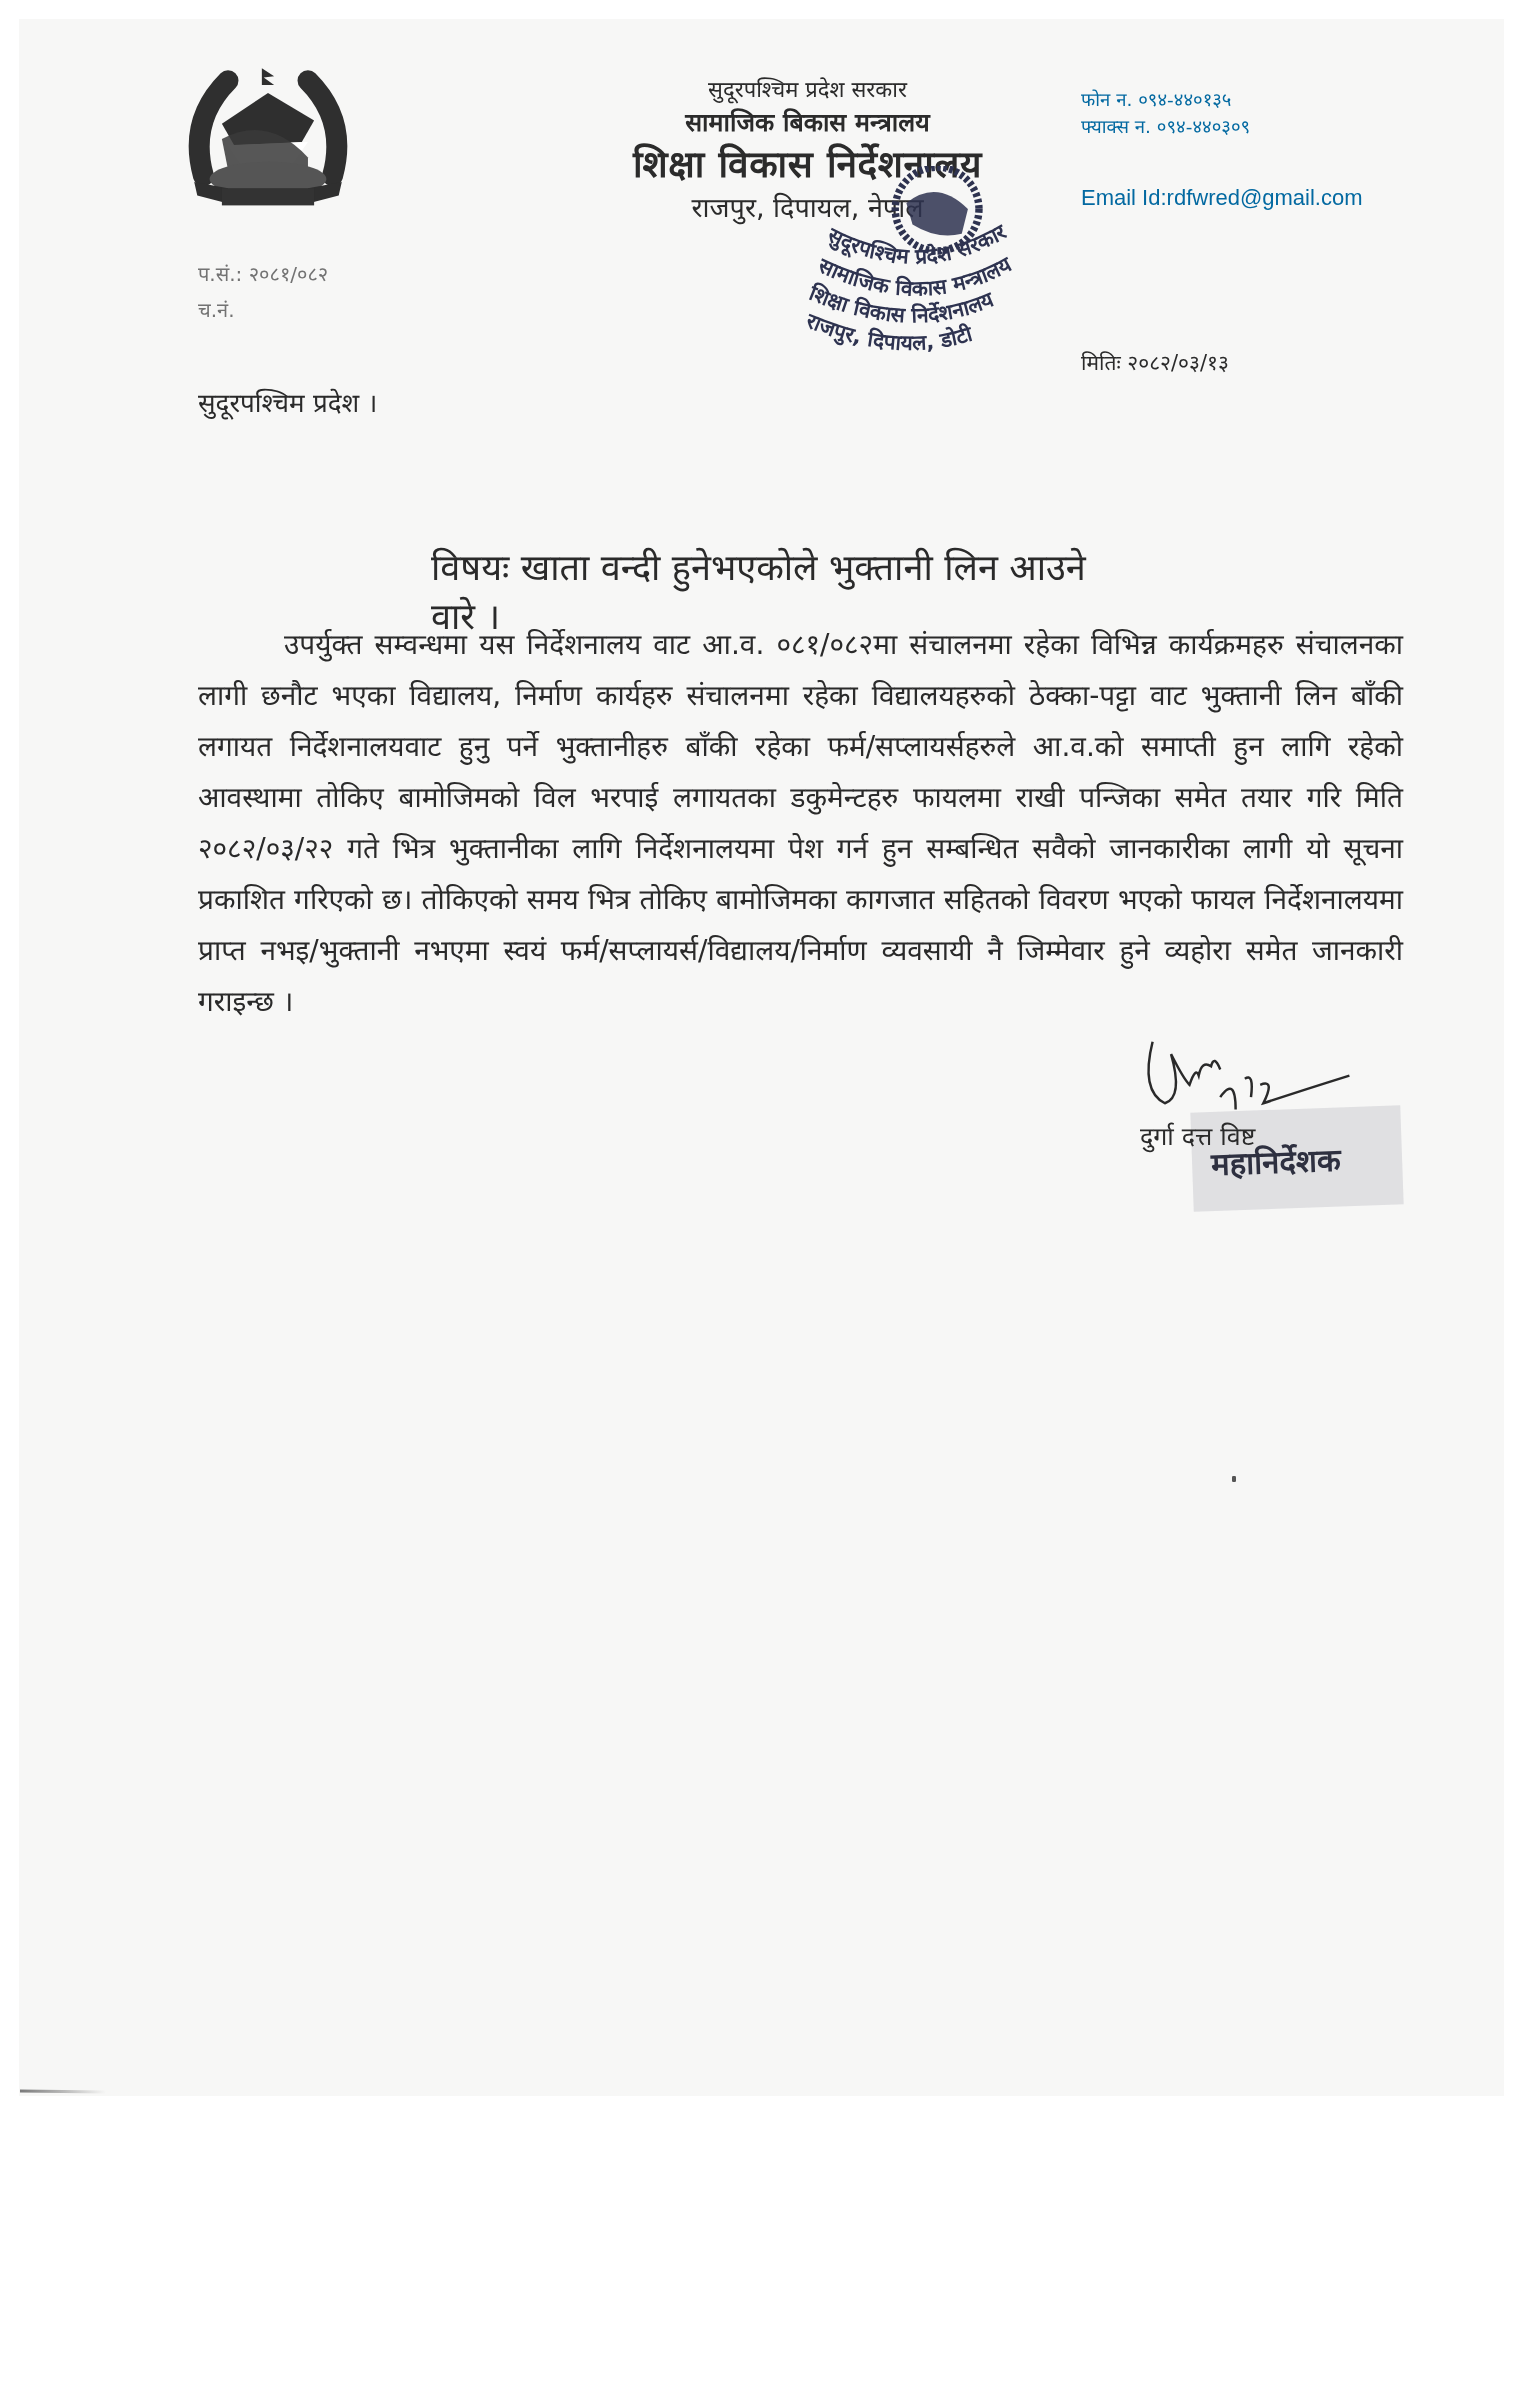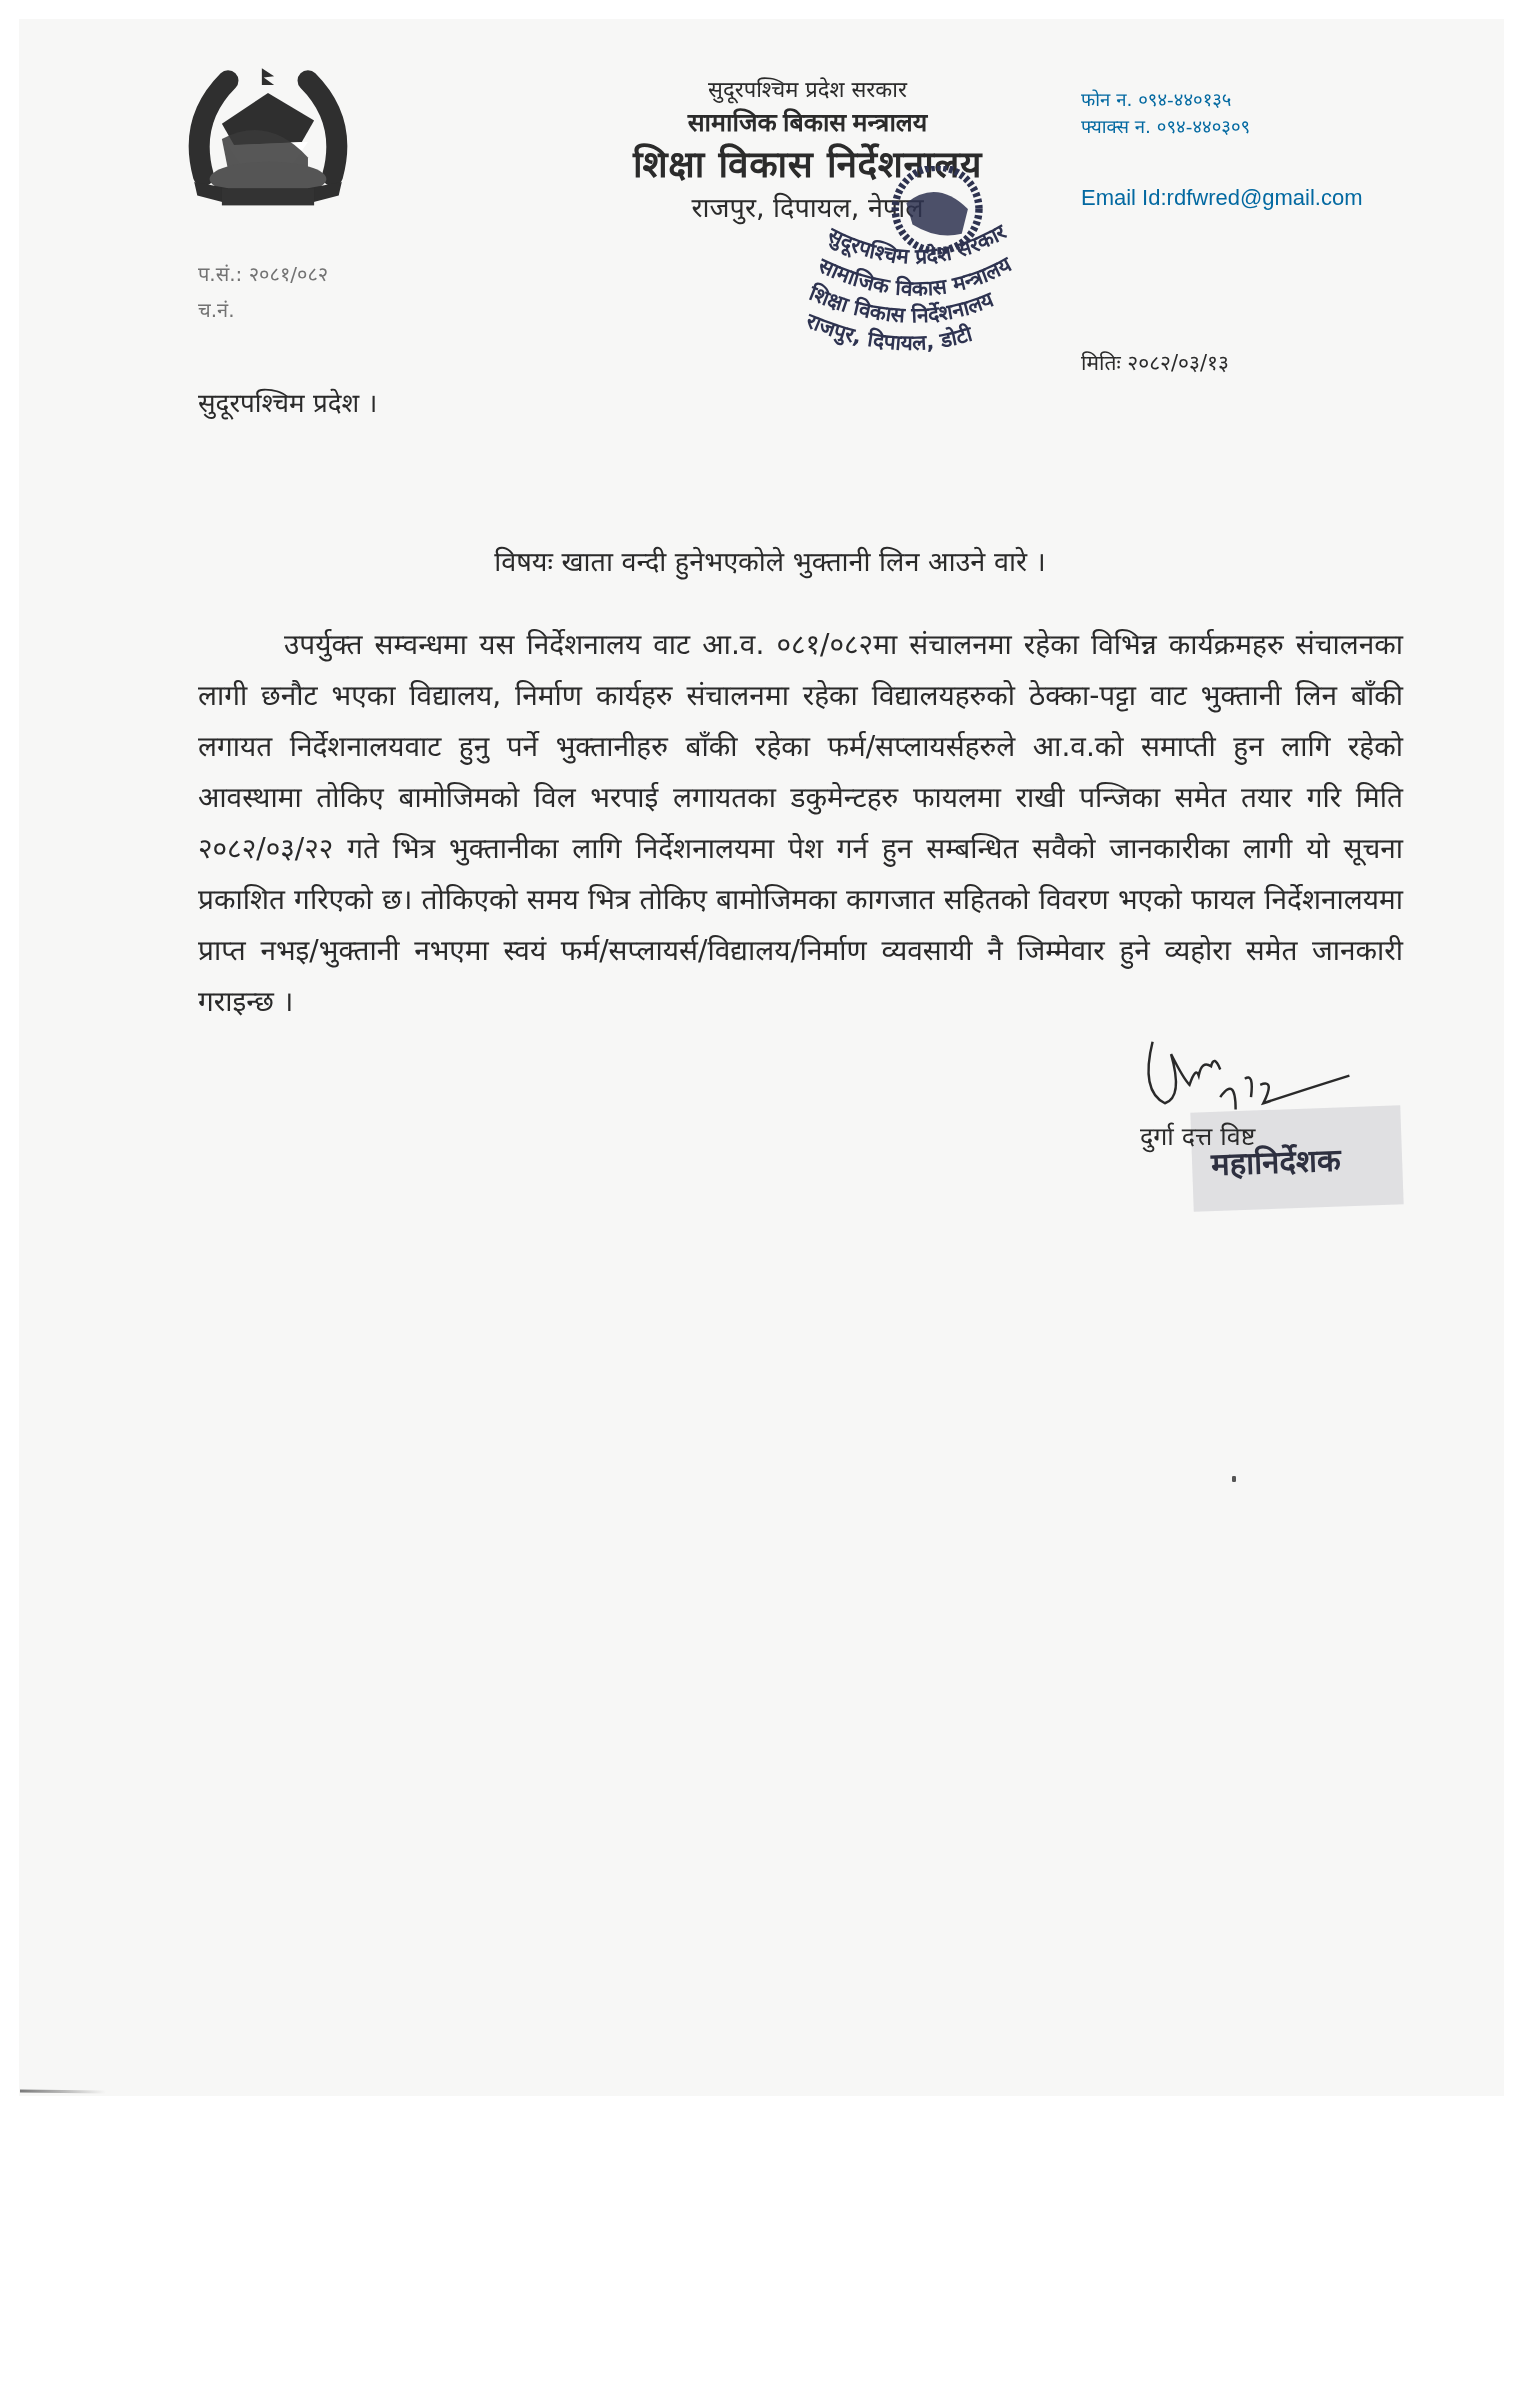--- a/index.html
+++ b/index.html
@@ -5,30 +5,30 @@
     html, body { margin: 0; padding: 0; background: #ffffff; }
     body { width: 1528px; height: 2401px; position: relative; overflow: hidden;
            font-family: "DejaVu Sans", "Liberation Sans", sans-serif; color: #2a2a2a; }
     .scan { position: absolute; left: 18.5px; top: 18.5px; width: 1485px; height: 2077px;
             background: #f7f7f6; }
     .scan-edge { position: absolute; left: 20px; top: 2090px; width: 86px; height: 2.5px;
                  background: linear-gradient(90deg, #7a7a7a, rgba(200,200,200,0)); transform: rotate(0.6deg); }
     .emblem { position: absolute; left: 185px; top: 65px; width: 166px; height: 148px; }
     .hdr { position: absolute; left: 555px; top: 74px; width: 505px; text-align: center; color: #2b2b2b; }
     .hdr .l1 { font-size: 22px; line-height: 31px; }
-    .hdr .l2 { font-size: 25px; line-height: 35px; font-weight: bold; font-family: Liberation Serif, serif; }
+    .hdr .l2 { font-size: 25px; line-height: 35px; font-weight: bold; }
     .hdr .l3 { font-size: 37px; line-height: 49px; font-weight: bold; letter-spacing: 0.6px; }
     .hdr .l4 { font-size: 27px; line-height: 37px; }
     .contact { position: absolute; left: 1081px; top: 86px; font-size: 18.5px; line-height: 27px; color: #0369a1; }
     .contact .email { font-family: "Liberation Sans", sans-serif; font-size: 22px; margin-top: 44px; }
     .seal { position: absolute; left: 783px; top: 166px; width: 259px; height: 197px; }
     .ref { position: absolute; left: 198px; top: 256px; font-size: 20px; line-height: 36px; color: #737373; }
     .date { position: absolute; left: 1081px; top: 348px; font-size: 21px; color: #2b2b2b; }
     .addressee { position: absolute; left: 198px; top: 379px; font-size: 26px; line-height: 49px; }
-    .subject { position: absolute; left: 431px; top: 542px; width: 678px; text-align: center; font-size: 27px; }
+    .subject { position: absolute; left: 431px; top: 542px; width: 678px; font-size: 36px; }
     .body-para { position: absolute; left: 198px; top: 619px; width: 1205px; font-size: 28px;
                  line-height: 51px; text-align: justify; text-indent: 86px; }
     .signature { position: absolute; left: 1128px; top: 1017px; width: 246px; height: 111px; }
     .signer { position: absolute; left: 1140px; top: 1118px; font-size: 25px; }
     .desig-stamp { position: absolute; left: 1192px; top: 1109px; width: 210px; height: 99px;
                    background: rgba(180,180,190,0.35); transform: rotate(-2deg); }
     .desig { position: absolute; left: 1211px; top: 1140px; font-size: 31px; font-weight: bold;
              color: #2e3040; transform: rotate(-2deg); }
     .speck { position: absolute; left: 1232px; top: 1476px; width: 3.7px; height: 6.2px; background: #555; border-radius: 1.2px; }
   </style>

